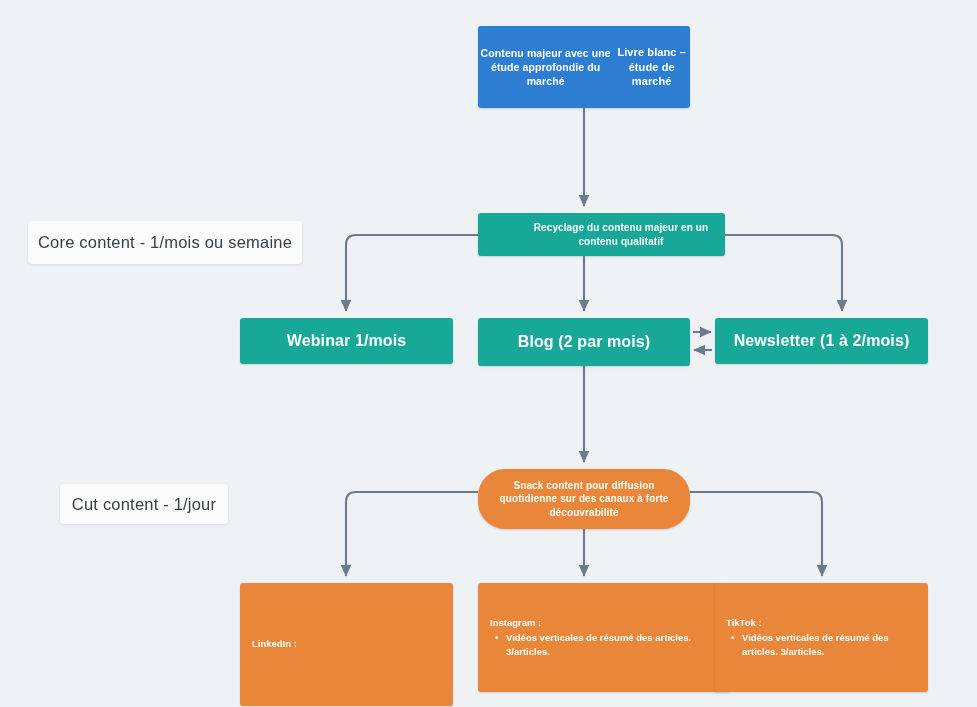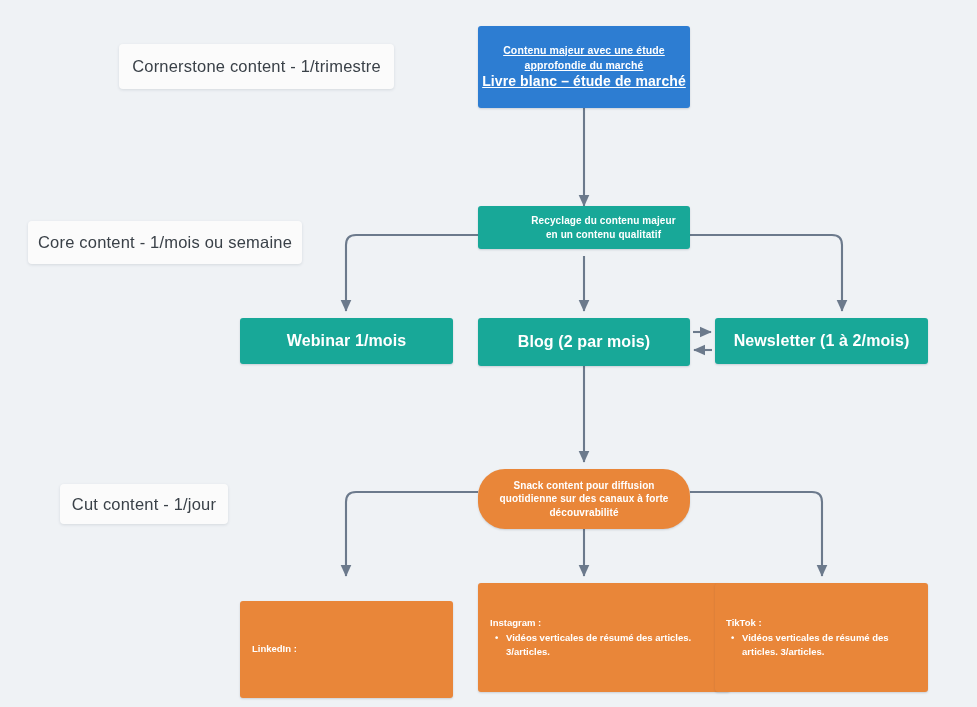--- a/index.html
+++ b/index.html
@@ -41,23 +41,23 @@
     align-items:center;
     justify-content:center;
     font-size:16.5px;
     font-weight:400;
     letter-spacing:.2px;
     box-shadow:0 1px 3px rgba(40,55,75,.13);
     white-space:nowrap;
   }
 
   
-  .node .stack{display:flex;flex-direction:column;align-items:center;justify-content:center;width:100%;text-decoration:underline;}
+  .node .stack{display:flex;flex-direction:row;align-items:center;justify-content:center;width:100%;}
   .node .stack .p1{font-size:10.5px;}
-  .node .stack .p2{font-size:14px;}
+  .node .stack .p2{font-size:11px;}
 
   .node .caption{font-size:10px;padding:0 10px;}
   .node .caption-lg{font-size:16px;padding:0 12px;}
 
   
   .card{
     position:absolute;
     box-sizing:border-box;
     background:#e98639;
     border-radius:3px;
@@ -116,60 +116,57 @@
       <path d="M584,364 L584,462"></path>
 
       <path d="M478,492 L356,492 Q346,492 346,502 L346,576"></path>
 
       <path d="M584,529 L584,576"></path>
 
       <path d="M690,492 L812,492 Q822,492 822,502 L822,576"></path>
     </g>
   </svg>
 
-  <div class="label-chip" style="left:119px;top:44px;width:275px;height:45px;">
-    <span>Cornerstone content - 1/trimestre</span>
-  </div>
 
   <div class="label-chip" style="left:28px;top:221px;width:274px;height:43px;">
     <span>Core content - 1/mois ou semaine</span>
   </div>
 
   <div class="label-chip" style="left:60px;top:484px;width:168px;height:40px;">
     <span>Cut content - 1/jour</span>
   </div>
 
   <div class="node blue" style="left:478px;top:26px;width:212px;height:82px;">
     <div class="stack">
       <div class="p1">Contenu majeur avec une étude approfondie du marché</div>
       <div class="p2">Livre blanc – étude de marché</div>
     </div>
   </div>
 
-  <div class="node teal" style="left:478px;top:206px;width:212px;height:43px;padding-left:39px;">
+  <div class="node teal" style="left:478px;top:213px;width:247px;height:43px;padding-left:39px;">
     <span class="caption">Recyclage du contenu majeur en un contenu qualitatif</span>
   </div>
 
   <div class="node teal" style="left:240px;top:318px;width:213px;height:46px;">
     <span class="caption-lg">Webinar 1/mois</span>
   </div>
 
   <div class="node teal" style="left:478px;top:318px;width:212px;height:48px;">
     <span class="caption-lg">Blog (2 par mois)</span>
   </div>
 
   <div class="node teal" style="left:715px;top:318px;width:213px;height:46px;">
     <span class="caption-lg">Newsletter (1 à 2/mois)</span>
   </div>
 
   <div class="node orange" style="left:478px;top:469px;width:212px;height:60px;border-radius:27px;">
     <span class="caption">Snack content pour diffusion quotidienne sur des canaux à forte découvrabilité</span>
   </div>
 
-  <div class="card" style="left:240px;top:583px;width:213px;height:97px;margin-top:18px;">
+  <div class="card" style="left:240px;top:583px;width:213px;height:123px;">
     <div class="card-title">LinkedIn :</div>
   </div>
 
   <div class="card center-top" style="left:478px;top:583px;width:252px;height:109px;">
     <div class="card-title">Instagram :</div>
     <ul>
       <li>Vidéos verticales de résumé des articles. 3/articles.</li>
     </ul>
   </div>
 

